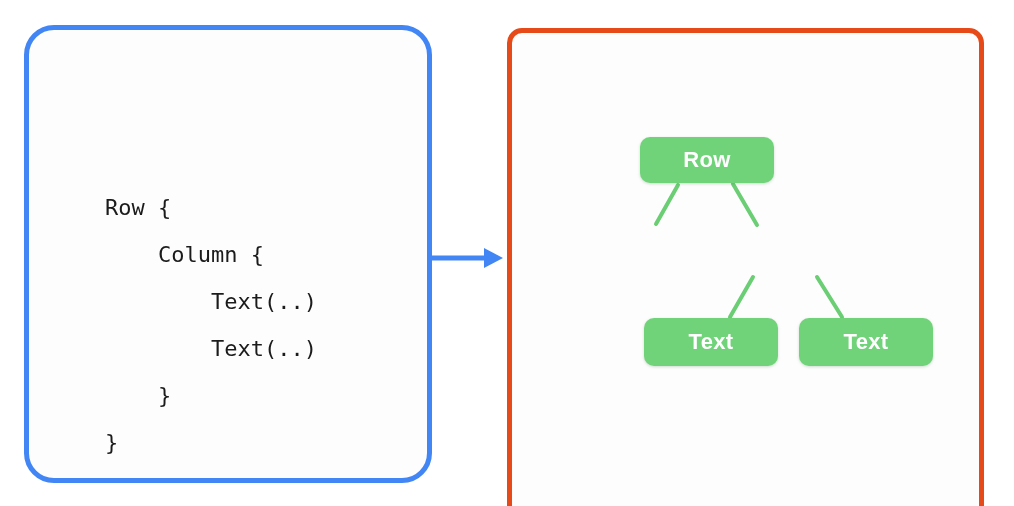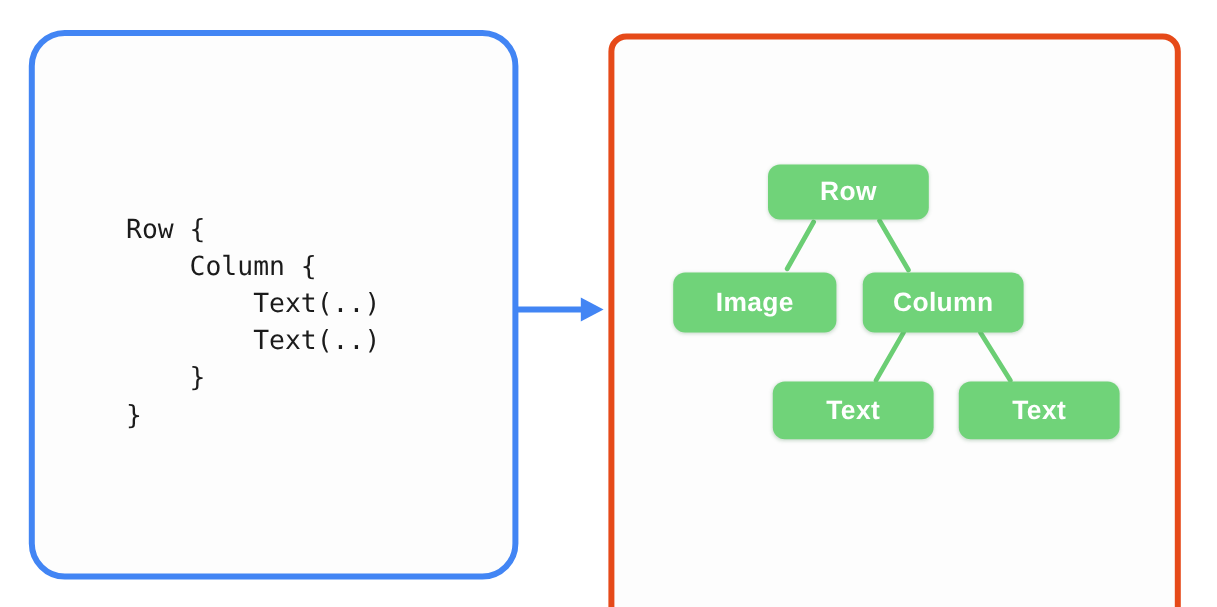--- a/index.html
+++ b/index.html
@@ -33,20 +33,21 @@
     left: 76px;
     top: 146px;
     margin: 0;
     font-family: "DejaVu Sans Mono", "Liberation Mono", monospace;
     font-size: 22px;
     line-height: 31px;
     color: #1b1b1b;
   }
   .code-line {
     white-space: pre;
+    margin-top: 16px;
   }
 
   
   .flow-arrow {
     position: absolute;
     left: 429px;
     top: 244px;
     width: 78px;
     height: 28px;
   }
@@ -105,19 +106,17 @@
   </svg>
 
   <div class="tree-box">
     <svg class="connectors" viewBox="0 0 467 442">
       <line x1="166" y1="152" x2="144" y2="191" stroke="#6BCE74" stroke-width="4" stroke-linecap="round"></line>
       <line x1="221" y1="151" x2="245" y2="192" stroke="#6BCE74" stroke-width="4" stroke-linecap="round"></line>
       <line x1="241" y1="244" x2="218" y2="284" stroke="#6BCE74" stroke-width="4" stroke-linecap="round"></line>
       <line x1="305" y1="244" x2="330" y2="284" stroke="#6BCE74" stroke-width="4" stroke-linecap="round"></line>
     </svg>
     <div class="tree-node node-row">Row</div>
-    <div class="tree-node node-image">Image</div>
-    <div class="tree-node node-column">Column</div>
     <div class="tree-node node-text1">Text</div>
     <div class="tree-node node-text2">Text</div>
   </div>
 
 </div>
 
 </body></html>

